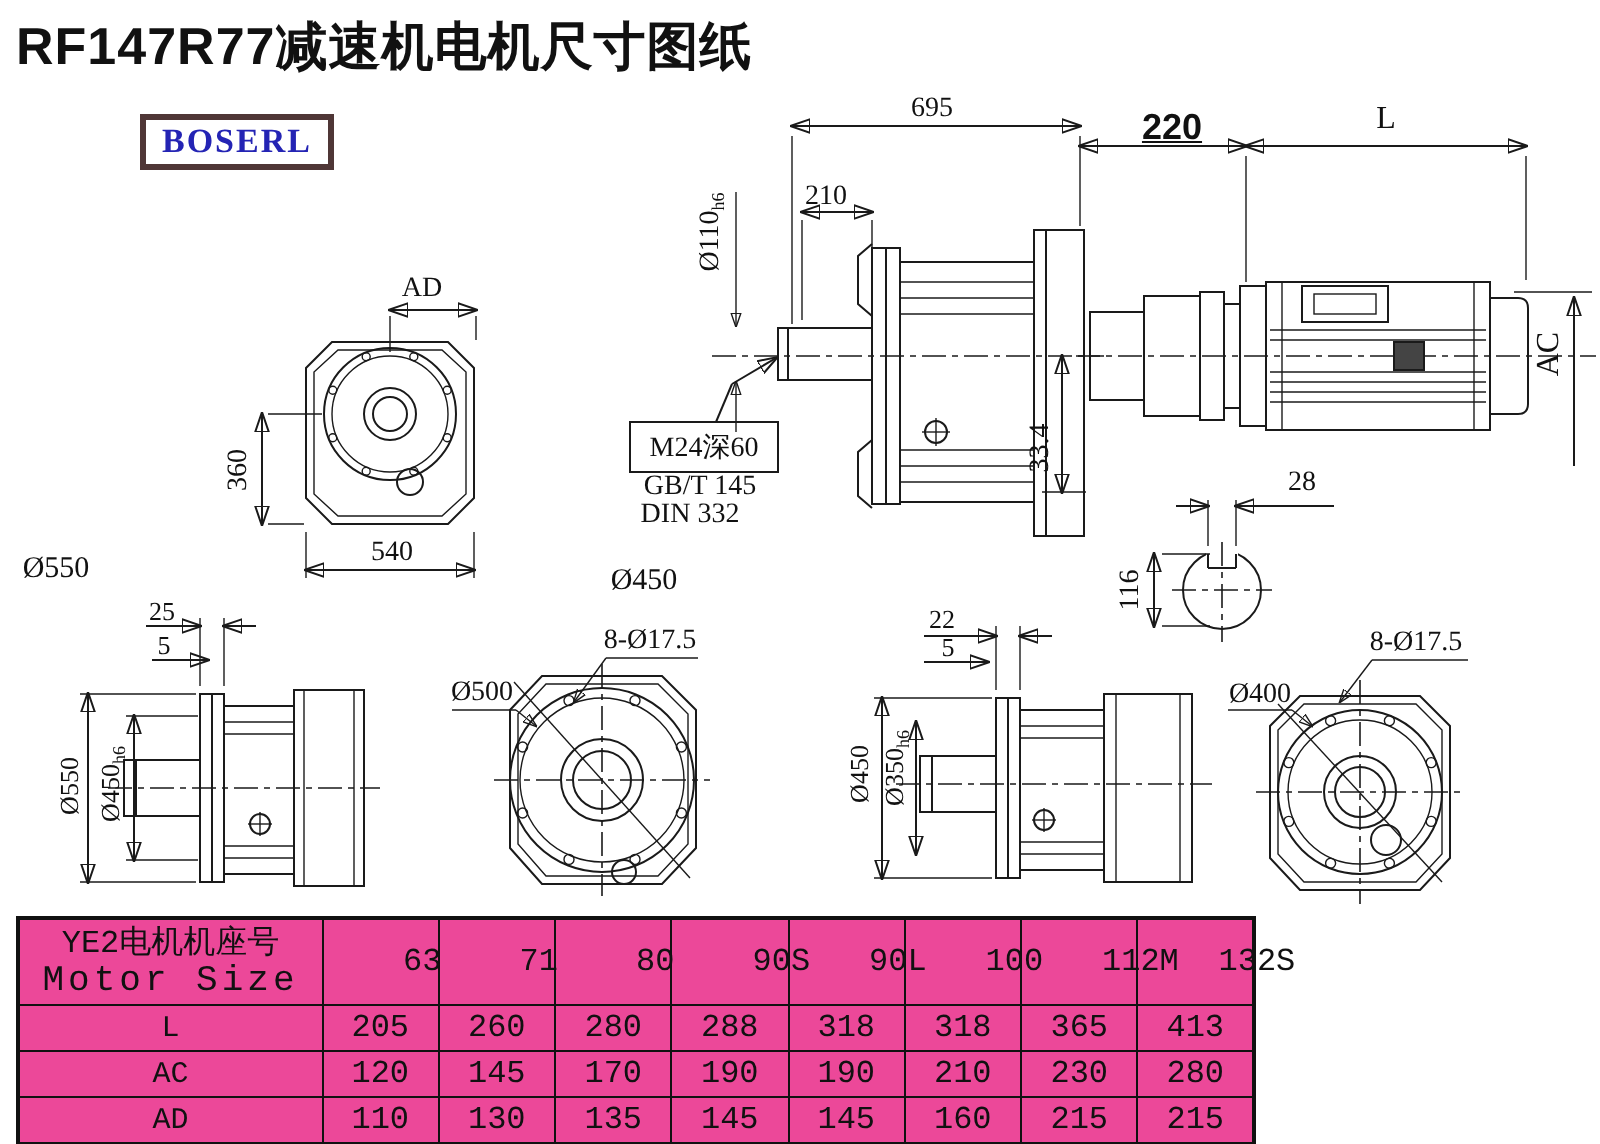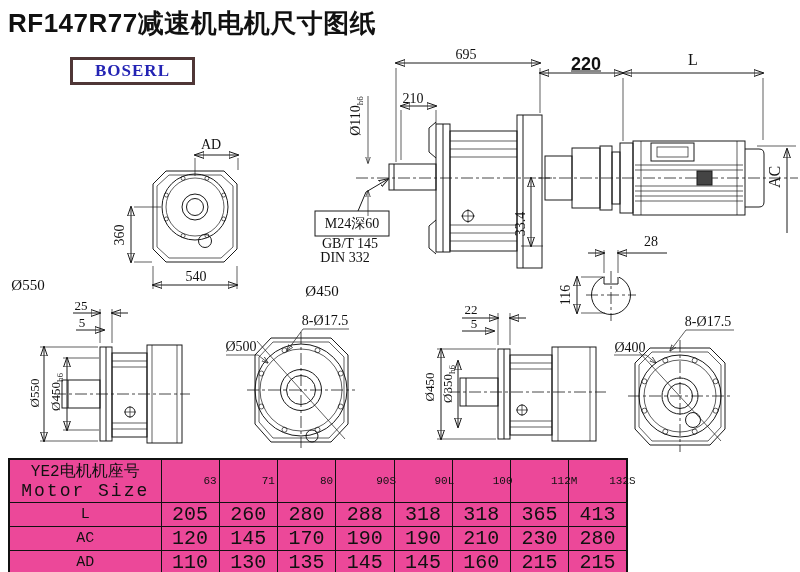--- a/index.html
+++ b/index.html
@@ -1,19 +1,19 @@
 <!DOCTYPE html>
 <html><head>
 <meta charset="utf-8">
 <style>
   html,body{margin:0;padding:0;background:#fff;width:800px;height:572px;overflow:hidden;}
   #stage{position:relative;width:652px;height:572px;background:#fff;font-family:"Liberation Sans",sans-serif;border-radius:30px;}
   #title{position:absolute;left:8px;top:6px;font:bold 26px "Liberation Sans",sans-serif;color:#111;letter-spacing:0.5px;}
   #logo{position:absolute;left:70px;top:57px;border:3px solid #4f3636;color:#2424b4;
-        font:bold 17px "Liberation Serif",serif;padding:1px 22px;letter-spacing:1px;background:#fff;}
+        font:bold 17px "Liberation Serif",serif;padding:1px 8px;letter-spacing:1px;background:#fff;}
   svg{position:absolute;left:0;top:0;}
   svg line,svg path,svg rect,svg circle,svg polyline{stroke:#1a1a1a;fill:none;stroke-width:1;}
   svg .thin{stroke-width:0.7;}
   svg .cl{stroke-dasharray:12 3 3 3;stroke-width:0.8;}
   svg .wf{fill:#fff;stroke:none;}
   svg .np{fill:#444;}
   .lb{position:absolute;font:14px "Liberation Serif",serif;color:#111;transform:translate(-50%,-50%);white-space:nowrap;z-index:2;}
   .rot{transform:translate(-50%,-50%) rotate(-90deg);}
   .it{}
   .sm{font-size:13px;}
@@ -21,22 +21,22 @@
   .s16{font-size:16px;}
   .s15{font-size:15px;}
   .sub{font-size:9px;vertical-align:-3px;}
   #spec-table{position:absolute;left:8px;top:458px;width:620px;border-collapse:collapse;table-layout:fixed;
       font-family:Liberation Mono, monospace;color:#111;z-index:3;background:#ec4899;}
   #spec-table td,#spec-table th{border:1.5px solid #111;text-align:center;vertical-align:middle;padding:0;}
   #spec-table{border:2.5px solid #111;}
   #spec-table .hd{height:42px;font-weight:normal;}
   #spec-table .h1{font-size:16px;line-height:20px;}
   #spec-table .h2{font-size:18px;letter-spacing:2px;line-height:18px;}
-  #spec-table .sz{font-size:11px;height:42px;padding-left:40px;}
-  #spec-table .num{font-size:20px;height:22px;}
+  #spec-table .sz{font-size:16px;height:42px;padding-left:40px;}
+  #spec-table .num{font-size:16px;height:22px;}
   #spec-table .rl{font-size:15px;}
 </style>
 </head>
 <body>
 
 <div id="stage">
 
   <div id="title">RF147R77减速机电机尺寸图纸</div>
   <div id="logo">BOSERL</div>
 

